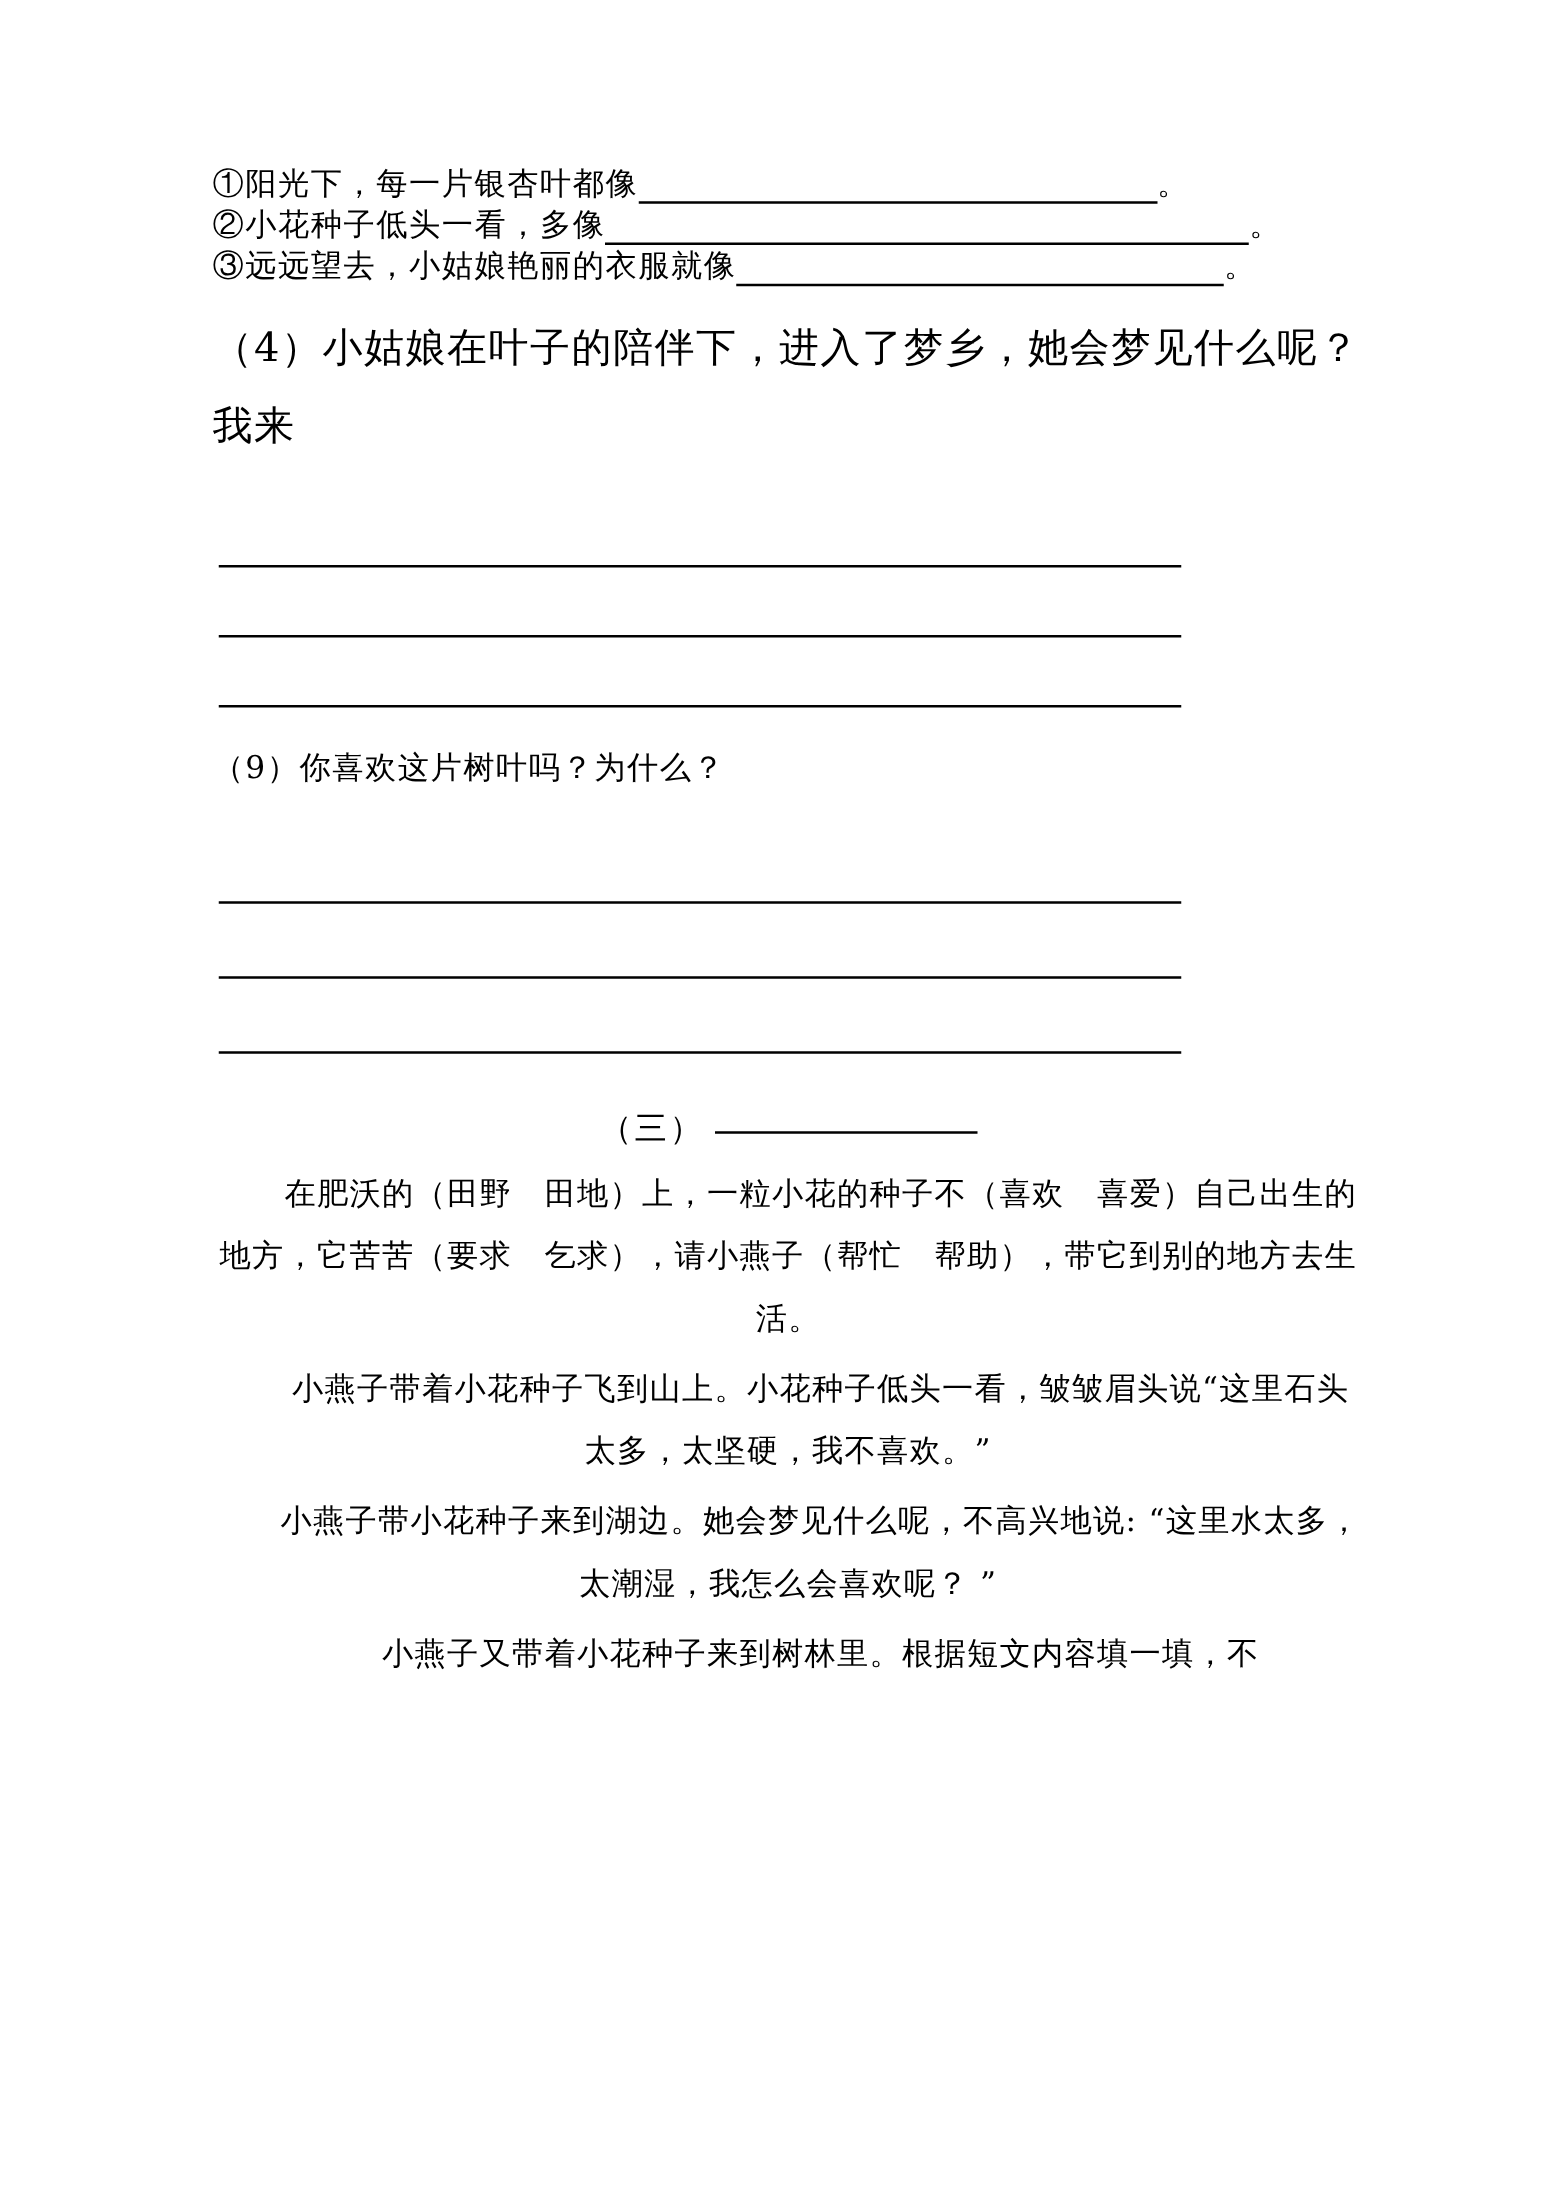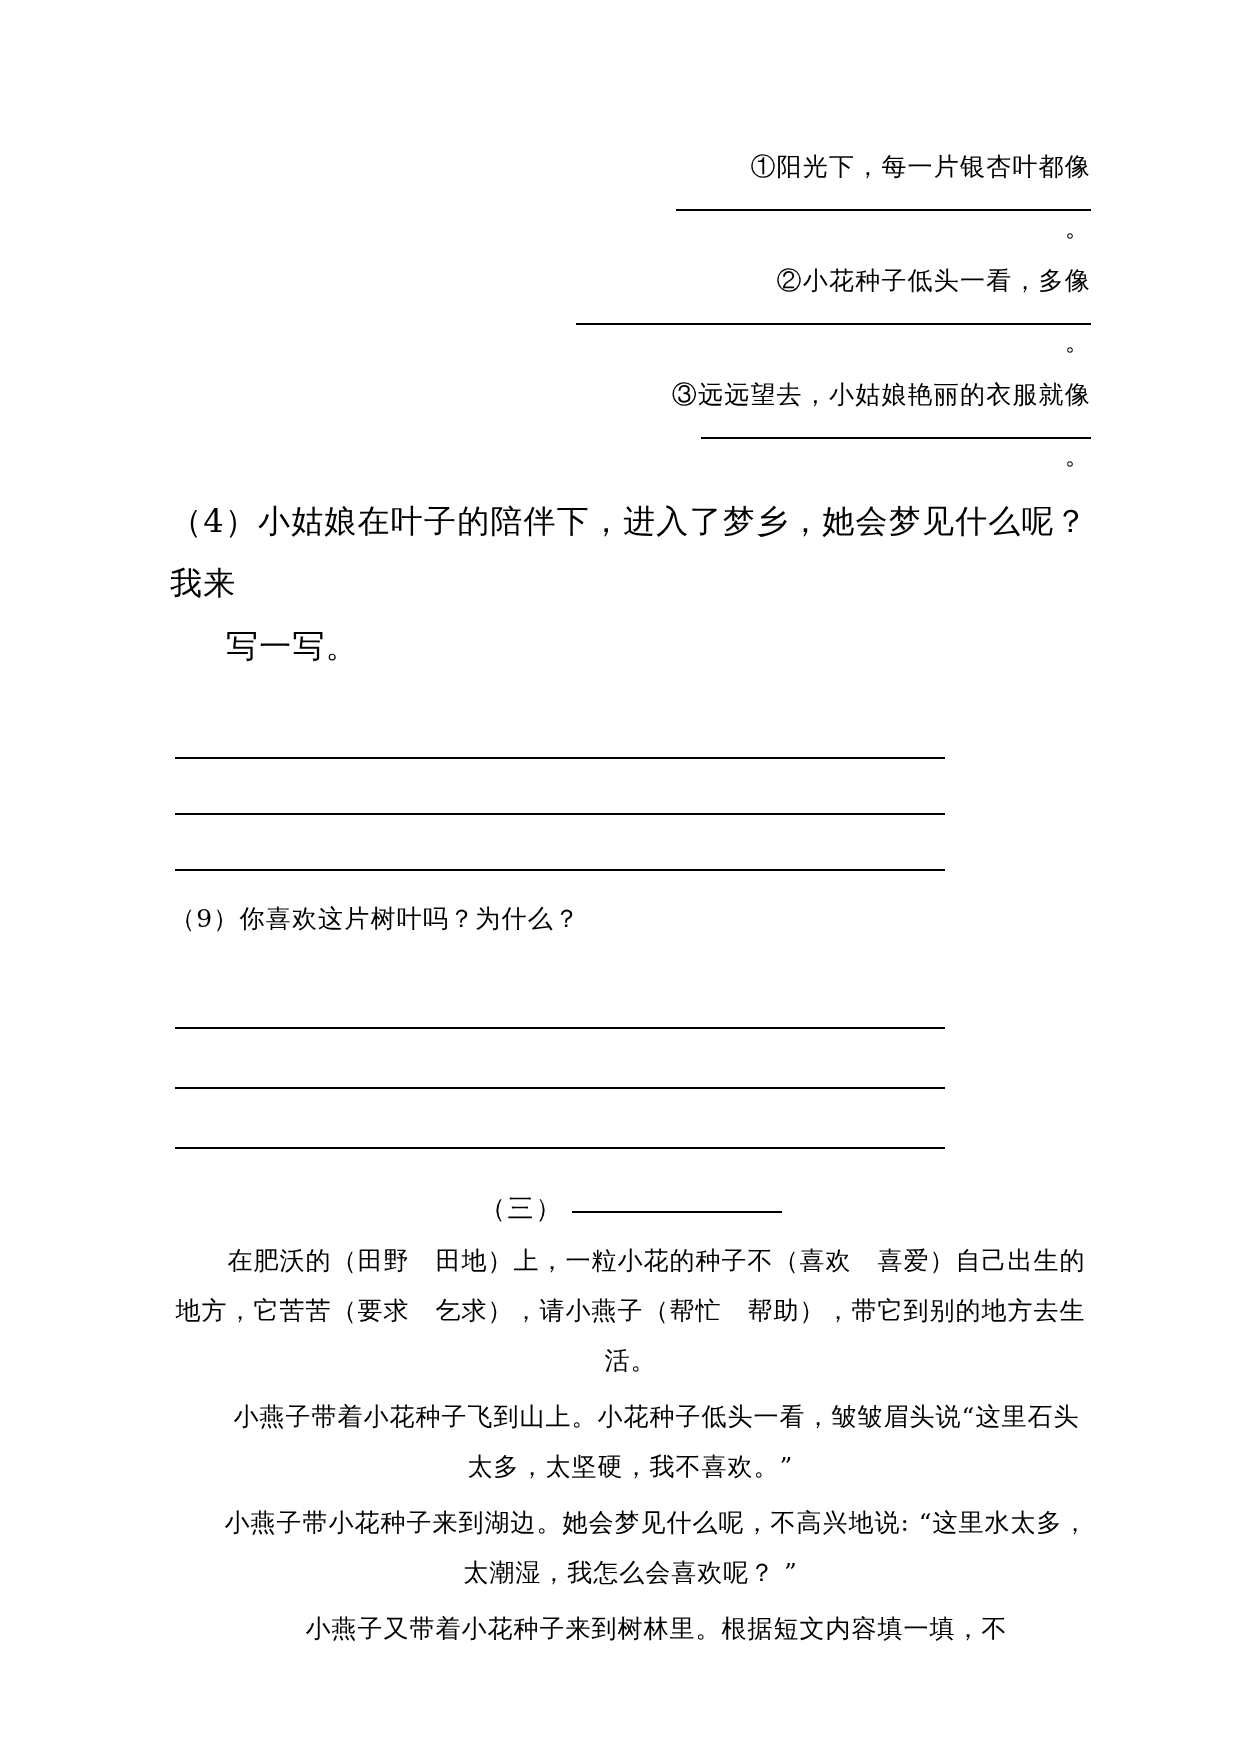--- a/index.html
+++ b/index.html
@@ -28,22 +28,20 @@
     font-size: 25px;
     line-height: 1.9;
     letter-spacing: 1.2px;
     white-space: nowrap;
   }
   .fill-row {
     display: flex;
     align-items: flex-end;
     font-size: 25px;
     letter-spacing: 1.2px;
-    margin-top: 20px;
-    flex-direction: column;
   }
   .fill-row .txt {
     white-space: nowrap;
   }
   .fill-blank {
     border-bottom: 2px solid #000;
     display: inline-block;
     height: 26px;
   }
   .fill-tail {
@@ -116,21 +114,20 @@
   </div>
 
   <div class="fill-row">
     <span class="txt"><span>③</span><span>远远望去，小姑娘艳丽的衣服就像</span></span>
     <span class="fill-blank" style="width:390px;"></span>
     <span class="fill-tail">。</span>
   </div>
 
   <div class="indent-wrap">
     <div>（4）小姑娘在叶子的陪伴下，进入了梦乡，她会梦见什么呢？我来</div>
-    <div class="l2">写一写。</div>
   </div>
 
   <div class="answer-lines">
     <div class="aline"></div>
     <div class="aline"></div>
     <div class="aline"></div>
   </div>
 
   <div class="q-line" style="margin-top:24px;">（9）你喜欢这片树叶吗？为什么？</div>
 

